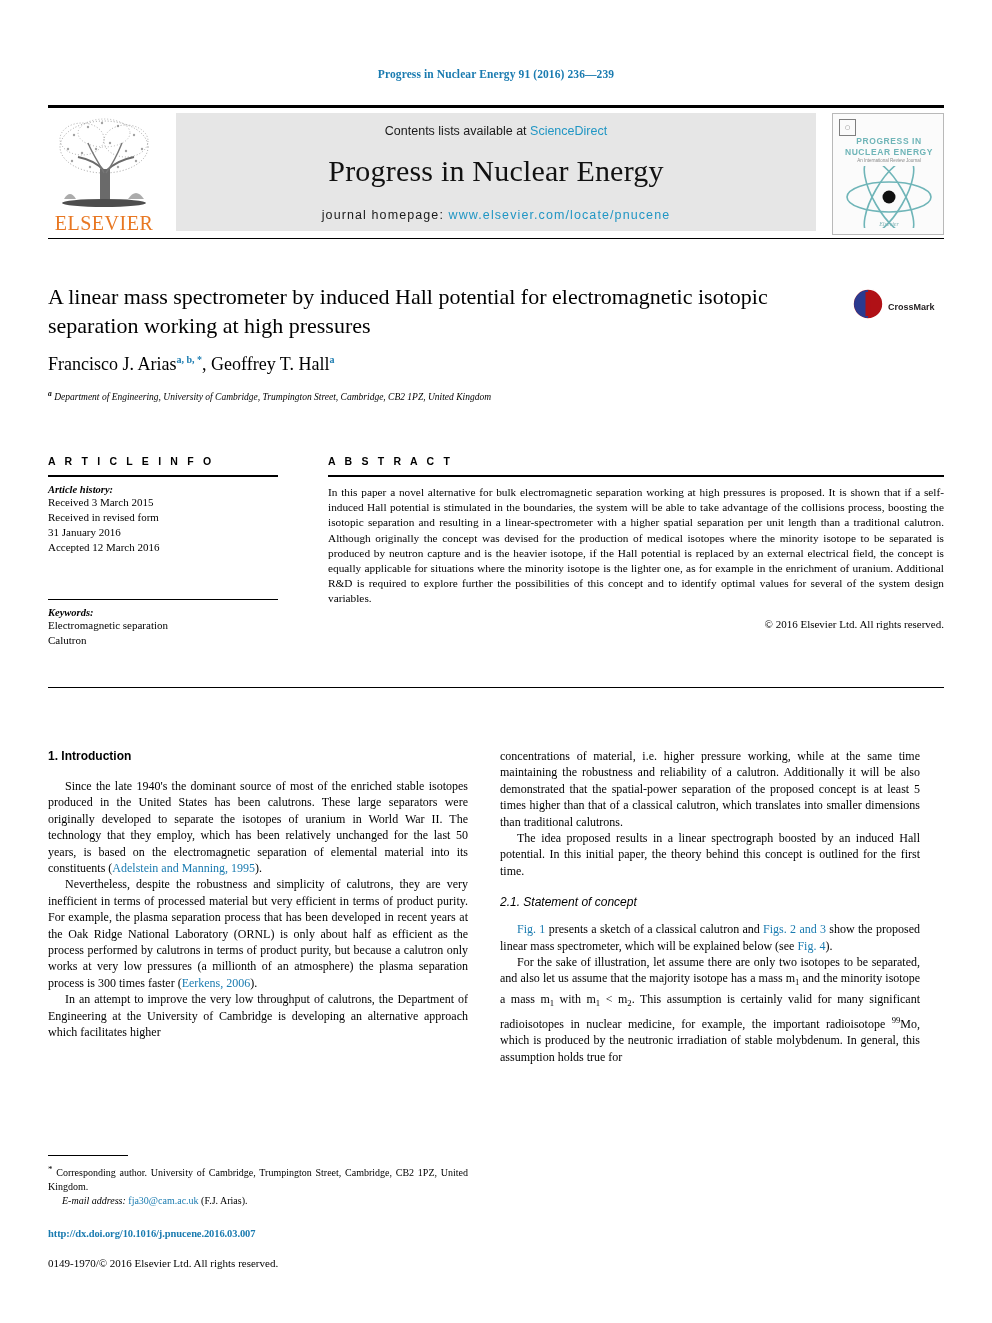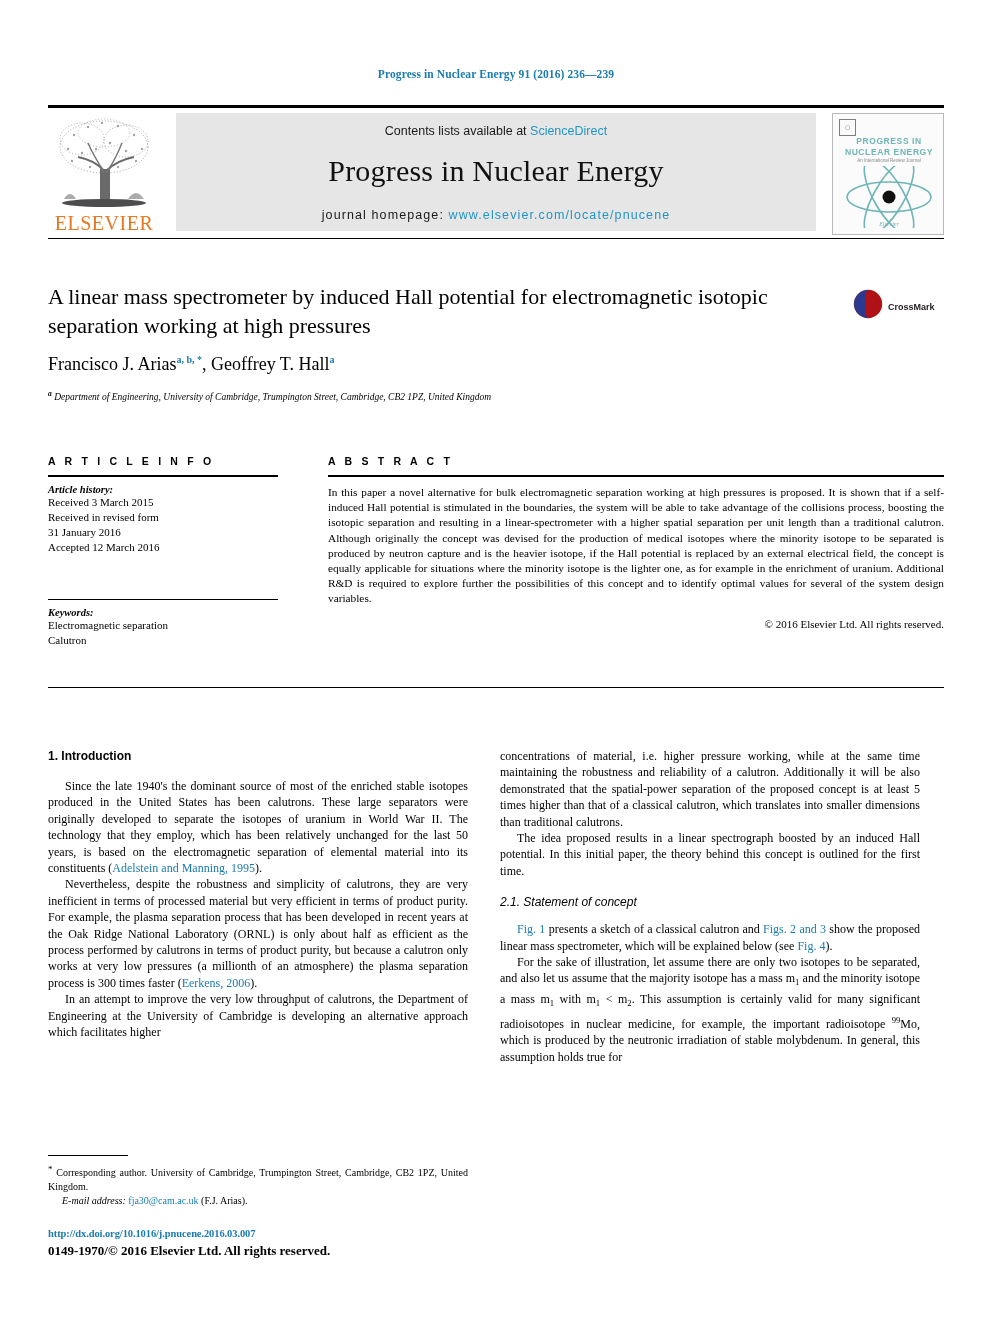--- a/index.html
+++ b/index.html
@@ -358,23 +358,22 @@
     left: 48px;
     width: 420px;
   }
   .doi-line {
     font-size: 10.5px;
     color: #1a7bb0;
     font-weight: bold;
     letter-spacing: -0.1px;
   }
   .issn-line {
-    font-size: 13px;
-    margin-top: 4px;
-    font-weight: bold;
+    font-size: 11px;
+    margin-top: 18px;
   }
   sub, sup { font-size: 0.72em; }
 </style>
 </head>
 <body>
 
 <div class="page">
 
   <div class="running-head">Progress in Nuclear Energy 91 (2016) 236—239</div>
 

